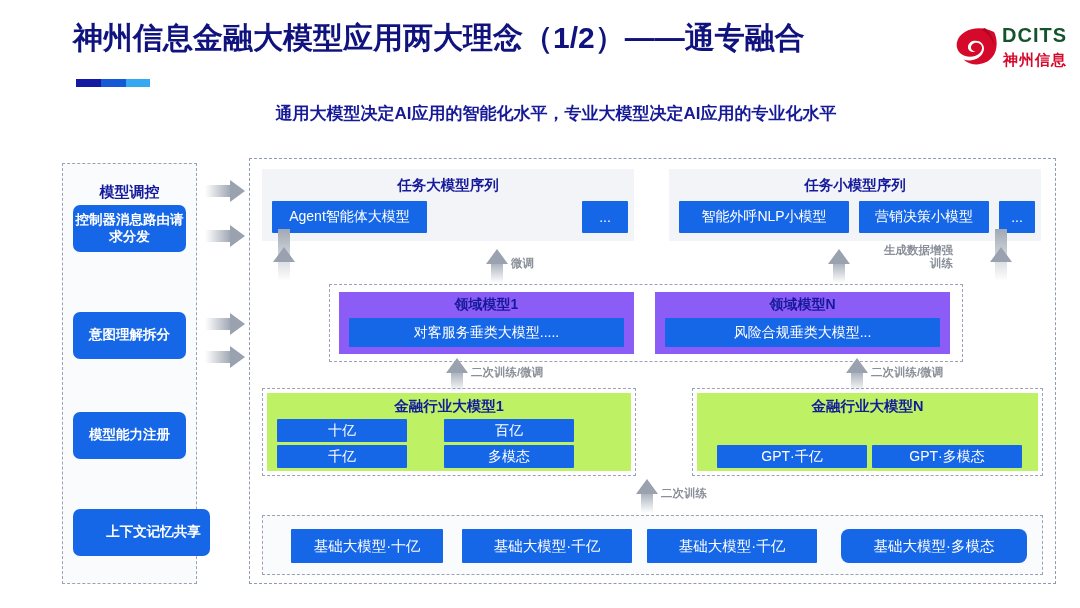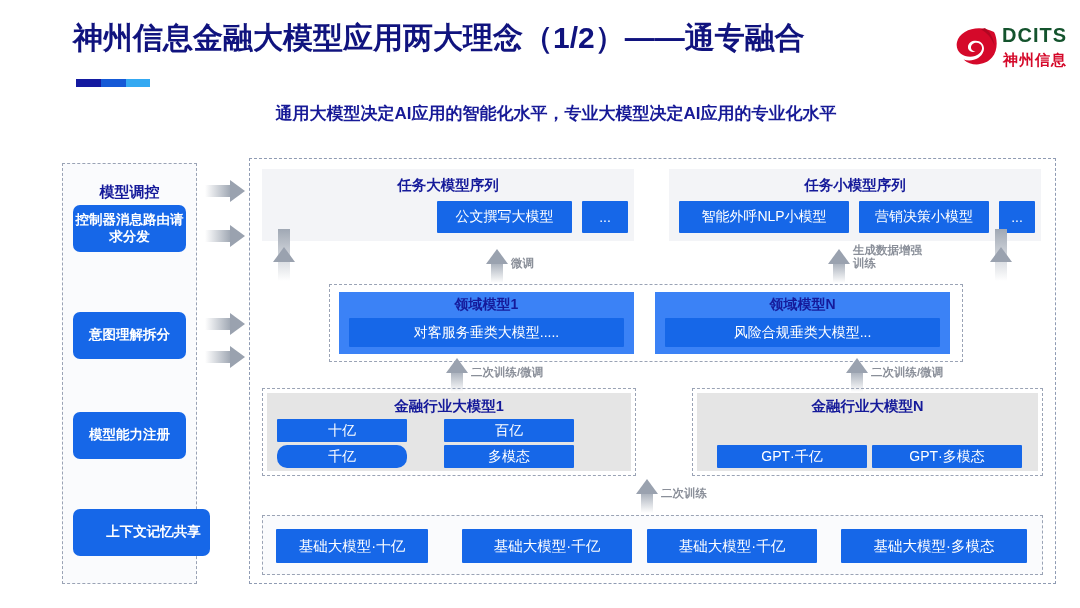--- a/index.html
+++ b/index.html
@@ -115,72 +115,72 @@
   .sl-2{left:320px;width:46px;}
   .sr-0{left:10px;width:170px;}
   .sr-1{left:190px;width:130px;}
   .sr-2{left:330px;width:36px;}
 
   
   .domain-band{
     position:absolute;left:79px;top:125px;width:632px;height:76px;
     border:1px dashed #9aa3b5;
   }
-  .dombox{position:absolute;top:7px;height:62px;background:#3b82f6;}
+  .dombox{position:absolute;top:7px;height:62px;background:#8b5cf6;}
   .dom-left{left:9px;width:295px;}
   .dom-right{left:325px;width:295px;}
   .dom-title{
     position:absolute;left:0;top:4px;width:100%;text-align:center;
     font-size:14px;font-weight:bold;color:#151a9a;
   }
   .dom-chip{
     position:absolute;left:10px;top:26px;width:275px;height:29px;
     background:#1667e8;color:#fff;font-size:14px;
     display:flex;align-items:center;justify-content:center;border-radius:1px;
   }
 
   
   .indbox{position:absolute;top:229px;height:86px;border:1px dashed #9aa3b5;}
   .ind-left{left:12px;width:372px;}
   .ind-right{left:442px;width:349px;}
-  .ind-inner{position:absolute;left:4px;top:4px;right:4px;bottom:4px;background:#e5e5e5;}
+  .ind-inner{position:absolute;left:4px;top:4px;right:4px;bottom:4px;background:#bef264;}
   .ind-title{
     position:absolute;left:0;top:4px;width:100%;text-align:center;
     font-size:14.5px;font-weight:bold;color:#151a9a;
   }
   .ind-cell{
     position:absolute;height:23px;background:#1667e8;color:#fff;
     font-size:14px;display:flex;align-items:center;justify-content:center;
     border-radius:1px;
   }
   .ind-left .ind-cell{width:130px;}
   .ind-left .c0{left:10px;top:26px;}
   .ind-left .c1{left:177px;top:26px;}
-  .ind-left .c2{left:10px;top:52px;border-radius:10px;}
+  .ind-left .c2{left:10px;top:52px;}
   .ind-left .c3{left:177px;top:52px;}
   .ind-right .ind-cell{width:150px;}
   .ind-right .c0{left:10px;top:26px;}
   .ind-right .c1{left:175px;top:26px;}
   .ind-right .c2{left:20px;top:52px;}
   .ind-right .c3{left:175px;top:52px;}
 
   
   .base-band{
     position:absolute;left:12px;top:356px;width:779px;height:58px;
     border:1px dashed #9aa3b5;background:#fafbfd;
   }
   .base-chip{
     position:absolute;top:13px;height:34px;background:#1667e8;color:#fff;
     font-size:14.5px;display:flex;align-items:center;justify-content:center;
     border-radius:1px;
   }
-  .b0{left:13px;width:152px;text-align:right;}
+  .b0{left:28px;width:152px;text-align:right;}
   .b1{left:199px;width:170px;}
   .b2{left:384px;width:170px;}
-  .b3{left:578px;width:186px;}
+  .b3{left:578px;width:186px;border-radius:8px;}
 </style>
 </head>
 <body>
 
 <div class="header">
   <div class="title">神州信息金融大模型应用两大理念（1/2）——通专融合</div>
   <div class="rule">
     <i></i>
     <i></i>
     <i></i>
@@ -220,21 +220,21 @@
   </div>
 <div class="harrow ha-3">
     <span class="shaft"></span>
     <span class="head"></span>
   </div>
 
 <div class="main">
 
   <div class="seqbox seq-left">
     <div class="seq-title">任务大模型序列</div>
-    <div class="chip sl-1">公文撰写大模型</div>
+    <div class="chip sl-0">Agent智能体大模型</div>
     <div class="chip sl-2">...</div>
   </div>
 
   <div class="seqbox seq-right">
     <div class="seq-title">任务小模型序列</div>
     <div class="chip sr-0">智能外呼NLP小模型</div>
     <div class="chip sr-1">营销决策小模型</div>
     <div class="chip sr-2">...</div>
   </div>
 
@@ -245,21 +245,21 @@
   <div class="uarrow" style="left:236px;top:90px;">
       <span class="shaft"></span>
       <span class="head"></span>
     </div>
   <div class="alabel" style="left:261px;top:98px;">微调</div>
 
   <div class="uarrow" style="left:578px;top:90px;">
       <span class="shaft"></span>
       <span class="head"></span>
     </div>
-  <div class="alabel" style="left:603px;top:85px;width:100px;text-align:left;white-space:pre-line;">生成数据增强
+  <div class="alabel" style="left:603px;top:85px;width:100px;text-align:right;white-space:pre-line;">生成数据增强
 训练</div>
 
   <div class="uarrow" style="left:740px;top:88px;">
       <span class="shaft" style="height:52px;"></span>
       <span class="head"></span>
     </div>
 
   <div class="domain-band">
     <div class="dombox dom-left">
       <div class="dom-title">领域模型1</div>

